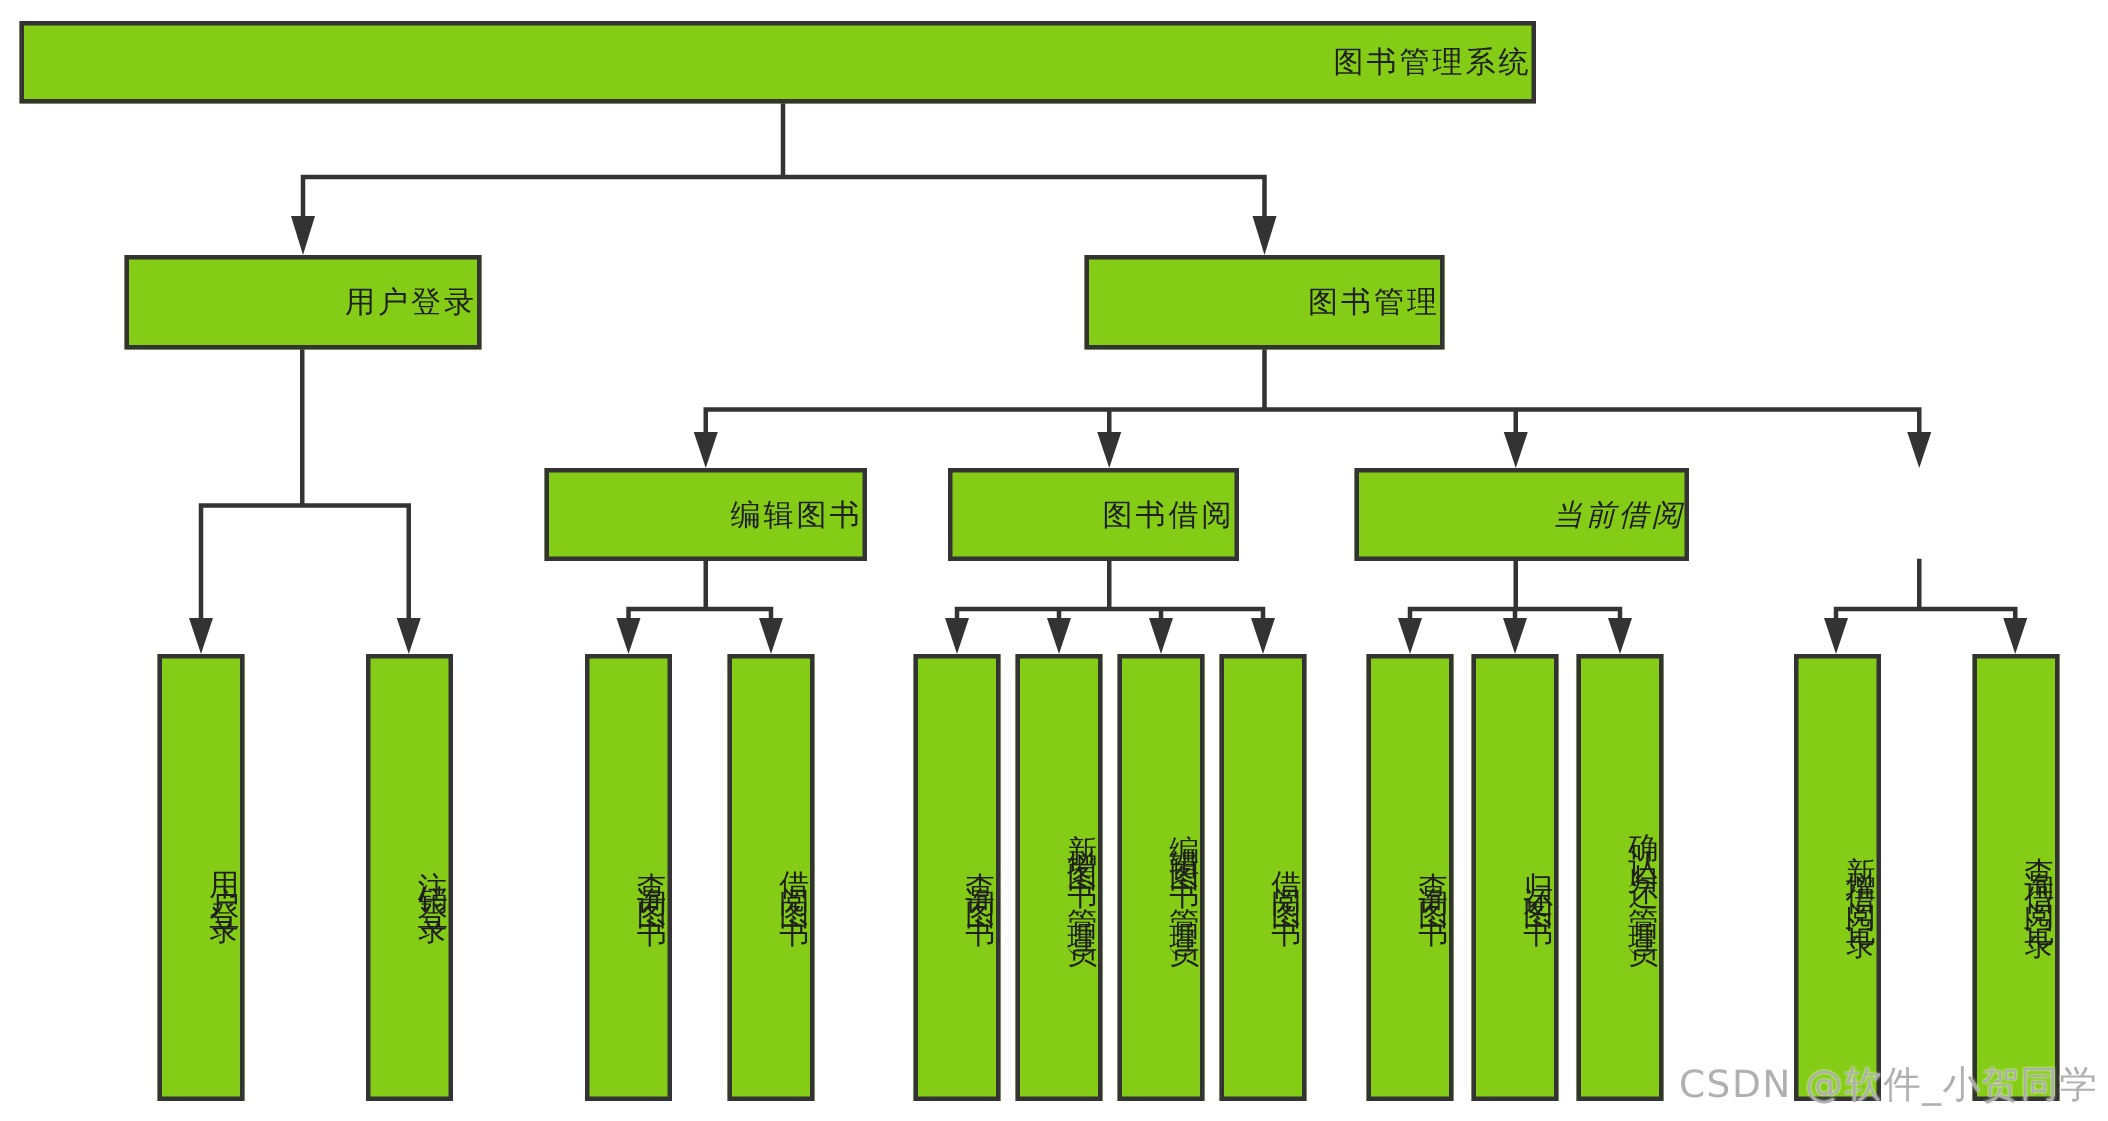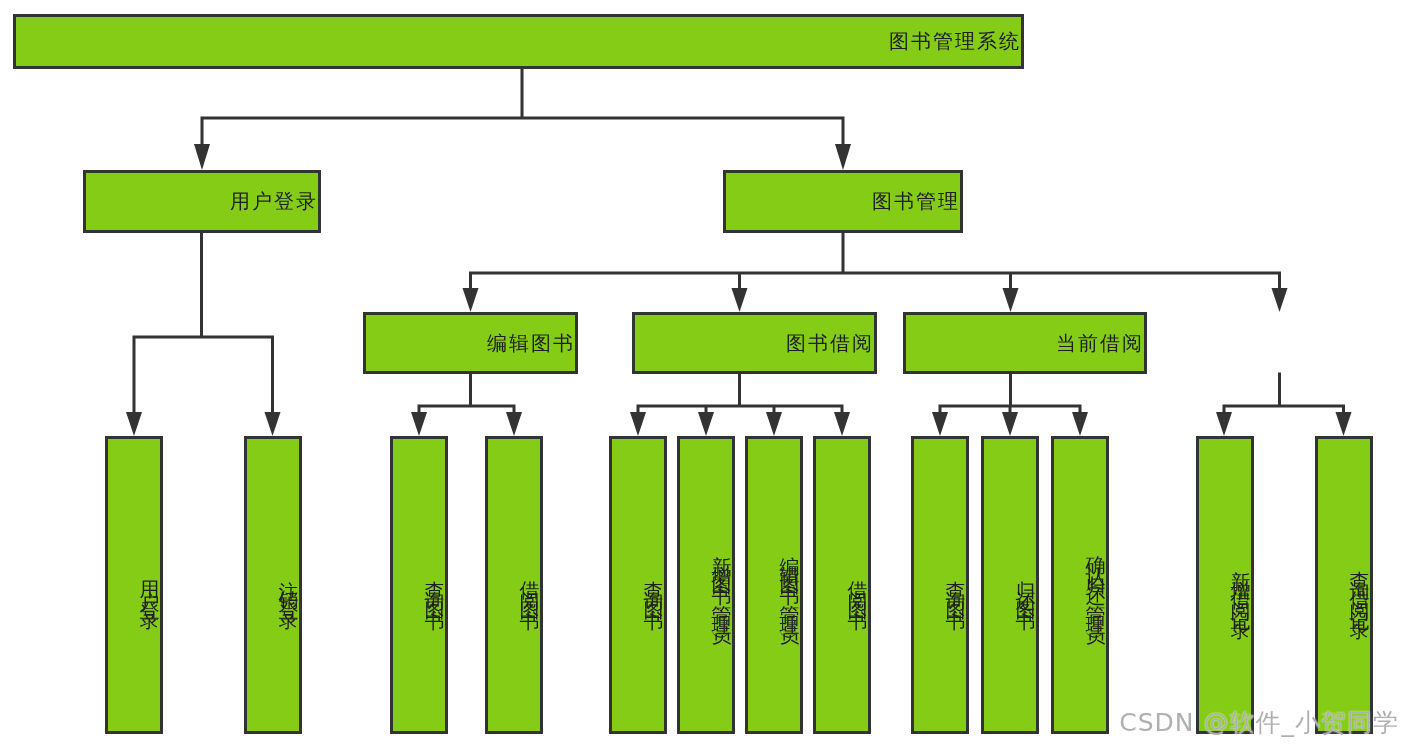--- a/index.html
+++ b/index.html
@@ -97,24 +97,24 @@
   <div class="box h" style="left:83px; top:170px; width:238px; height:63px;">
     <span class="label">用户登录</span>
   </div>
   <div class="box h" style="left:723px; top:170px; width:240px; height:63px;">
     <span class="label">图书管理</span>
   </div>
 
   <div class="box h" style="left:363px; top:312px; width:215px; height:62px;">
     <span class="label">编辑图书</span>
   </div>
-  <div class="box h" style="left:632px; top:312px; width:245px; height:62px;">
+  <div class="box h" style="left:632px; top:312px; width:194px; height:62px;">
     <span class="label">图书借阅</span>
   </div>
-  <div class="box h" style="left:903px; top:312px; width:244px; height:62px;">
+  <div class="box h" style="left:903px; top:312px; width:223px; height:62px;font-style:italic;">
     <span class="label">当前借阅</span>
   </div>
 
   <div class="box v" style="left:105px; top:436px; width:58px; height:298px;">
     <span class="label">用户登录</span>
   </div>
   <div class="box v" style="left:244px; top:436px; width:58px; height:298px;">
     <span class="label">注销登录</span>
   </div>
 

